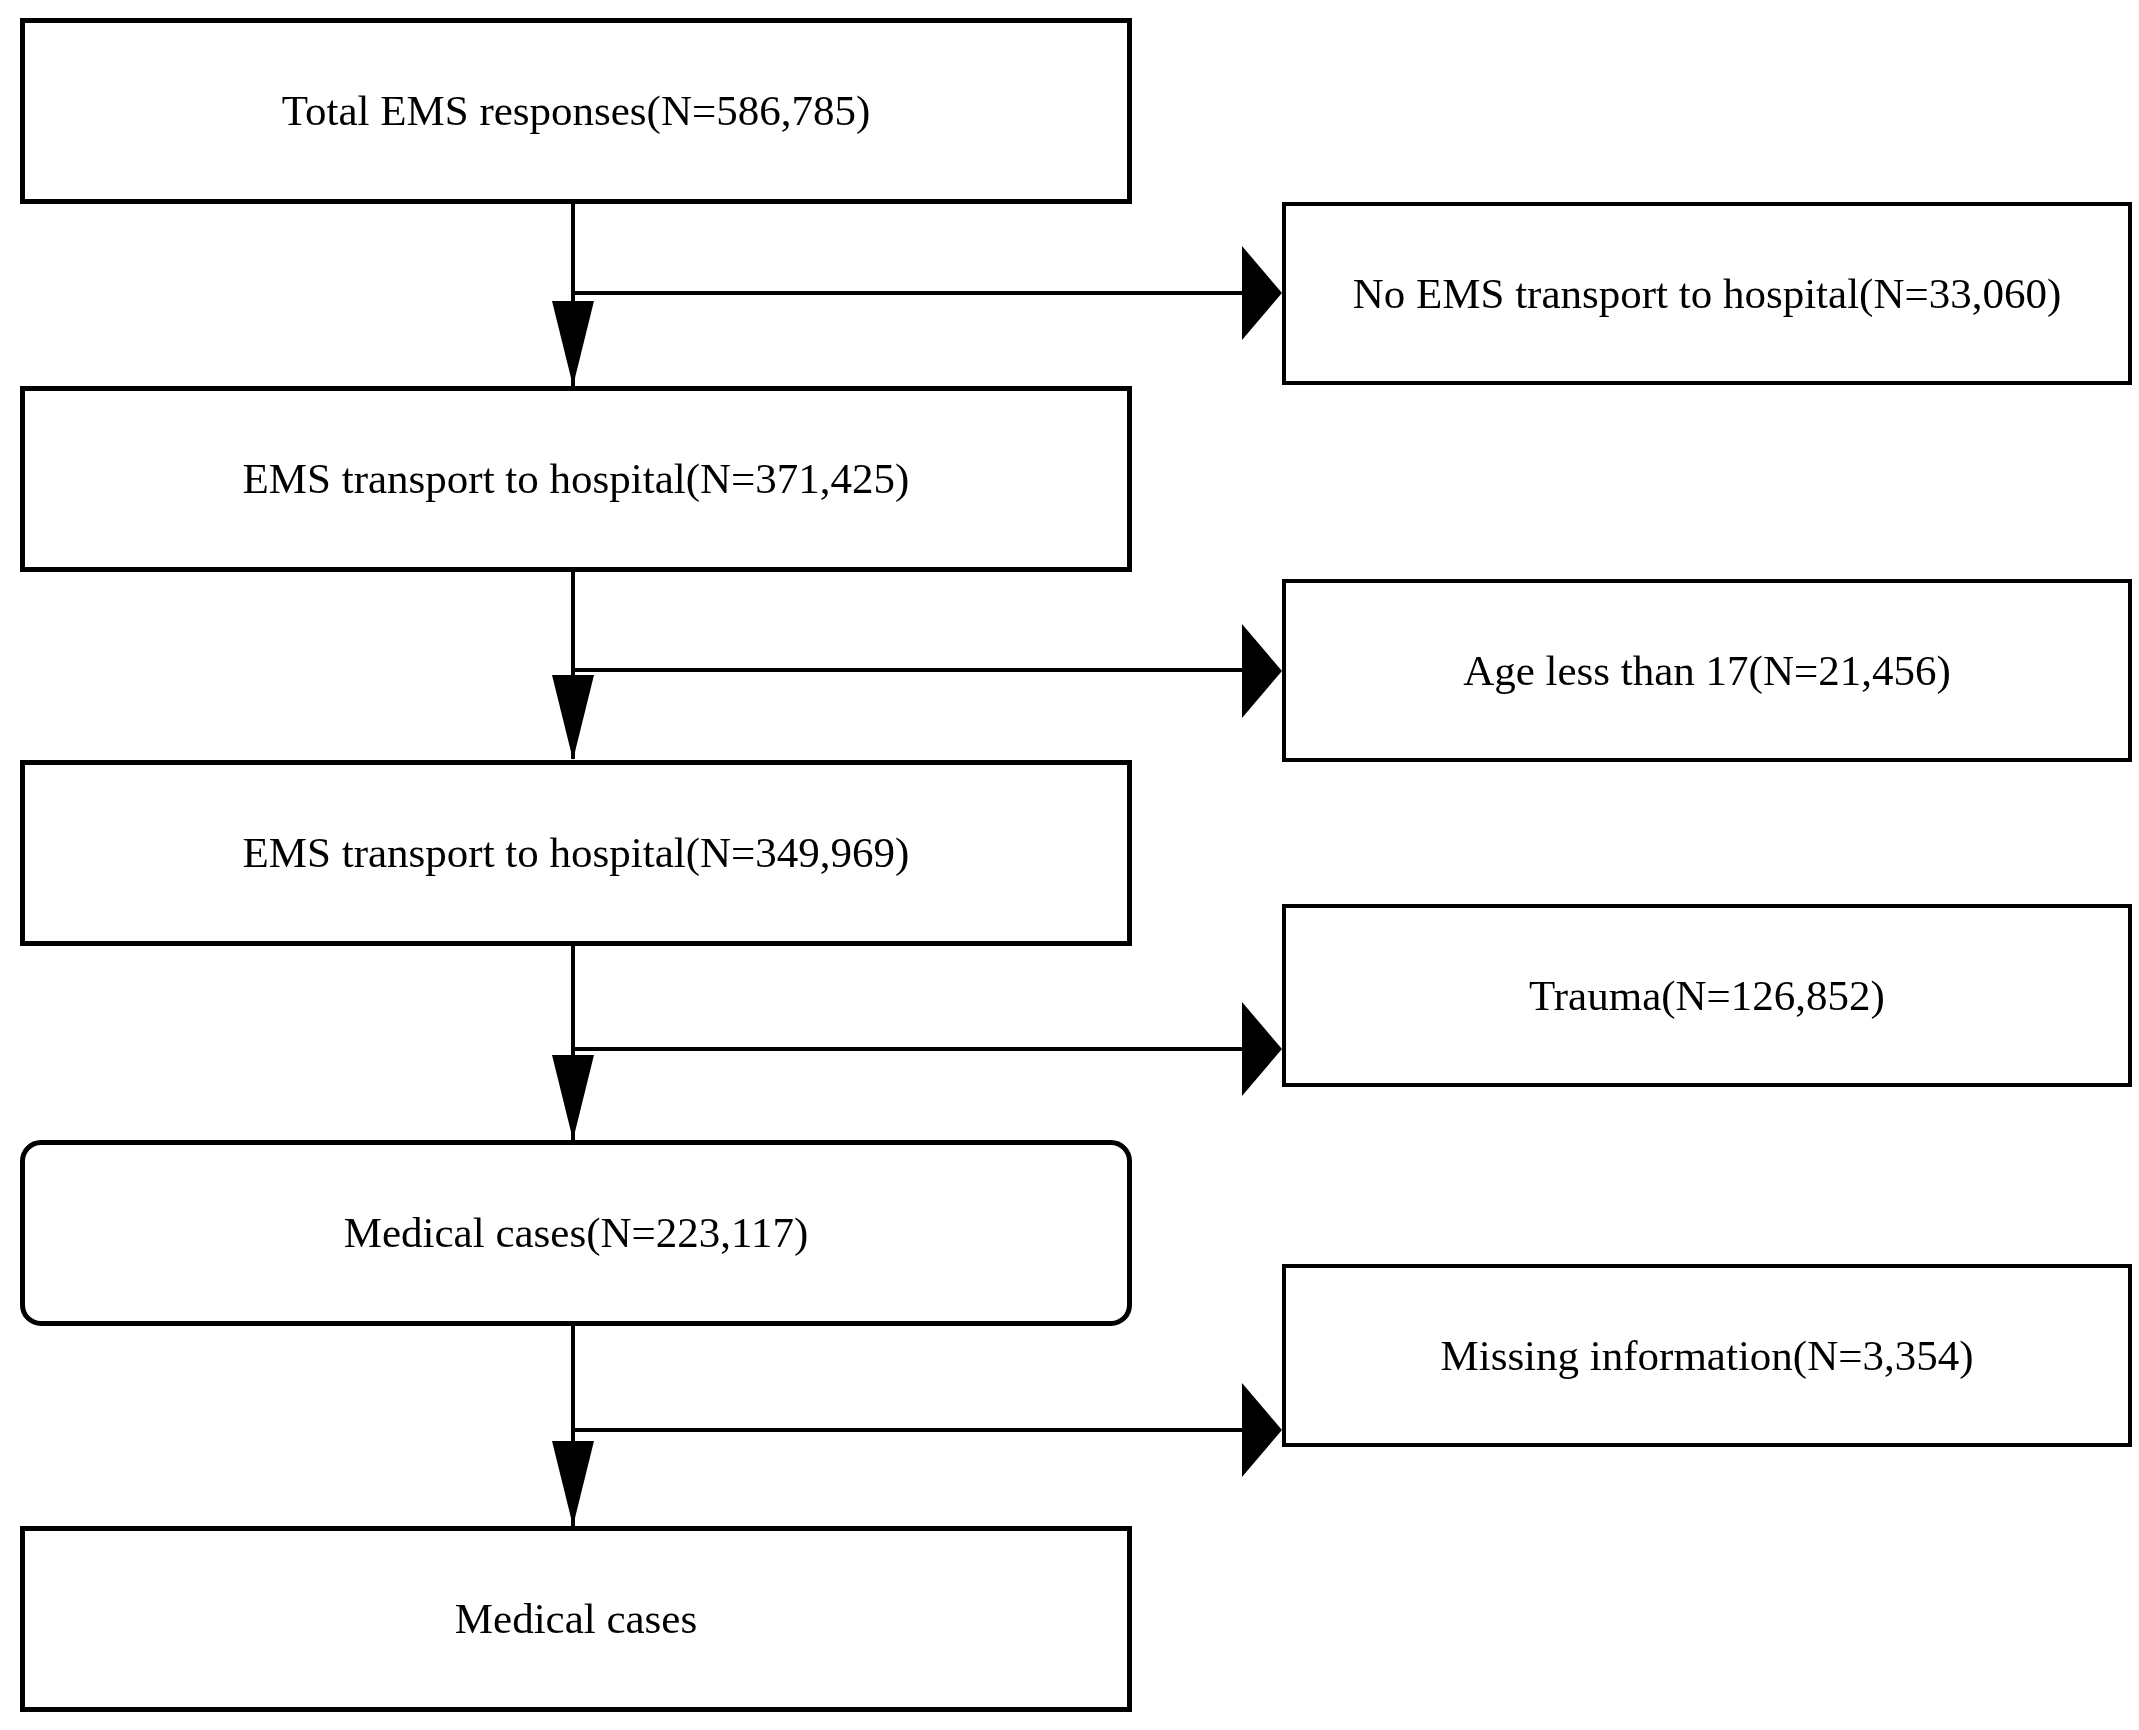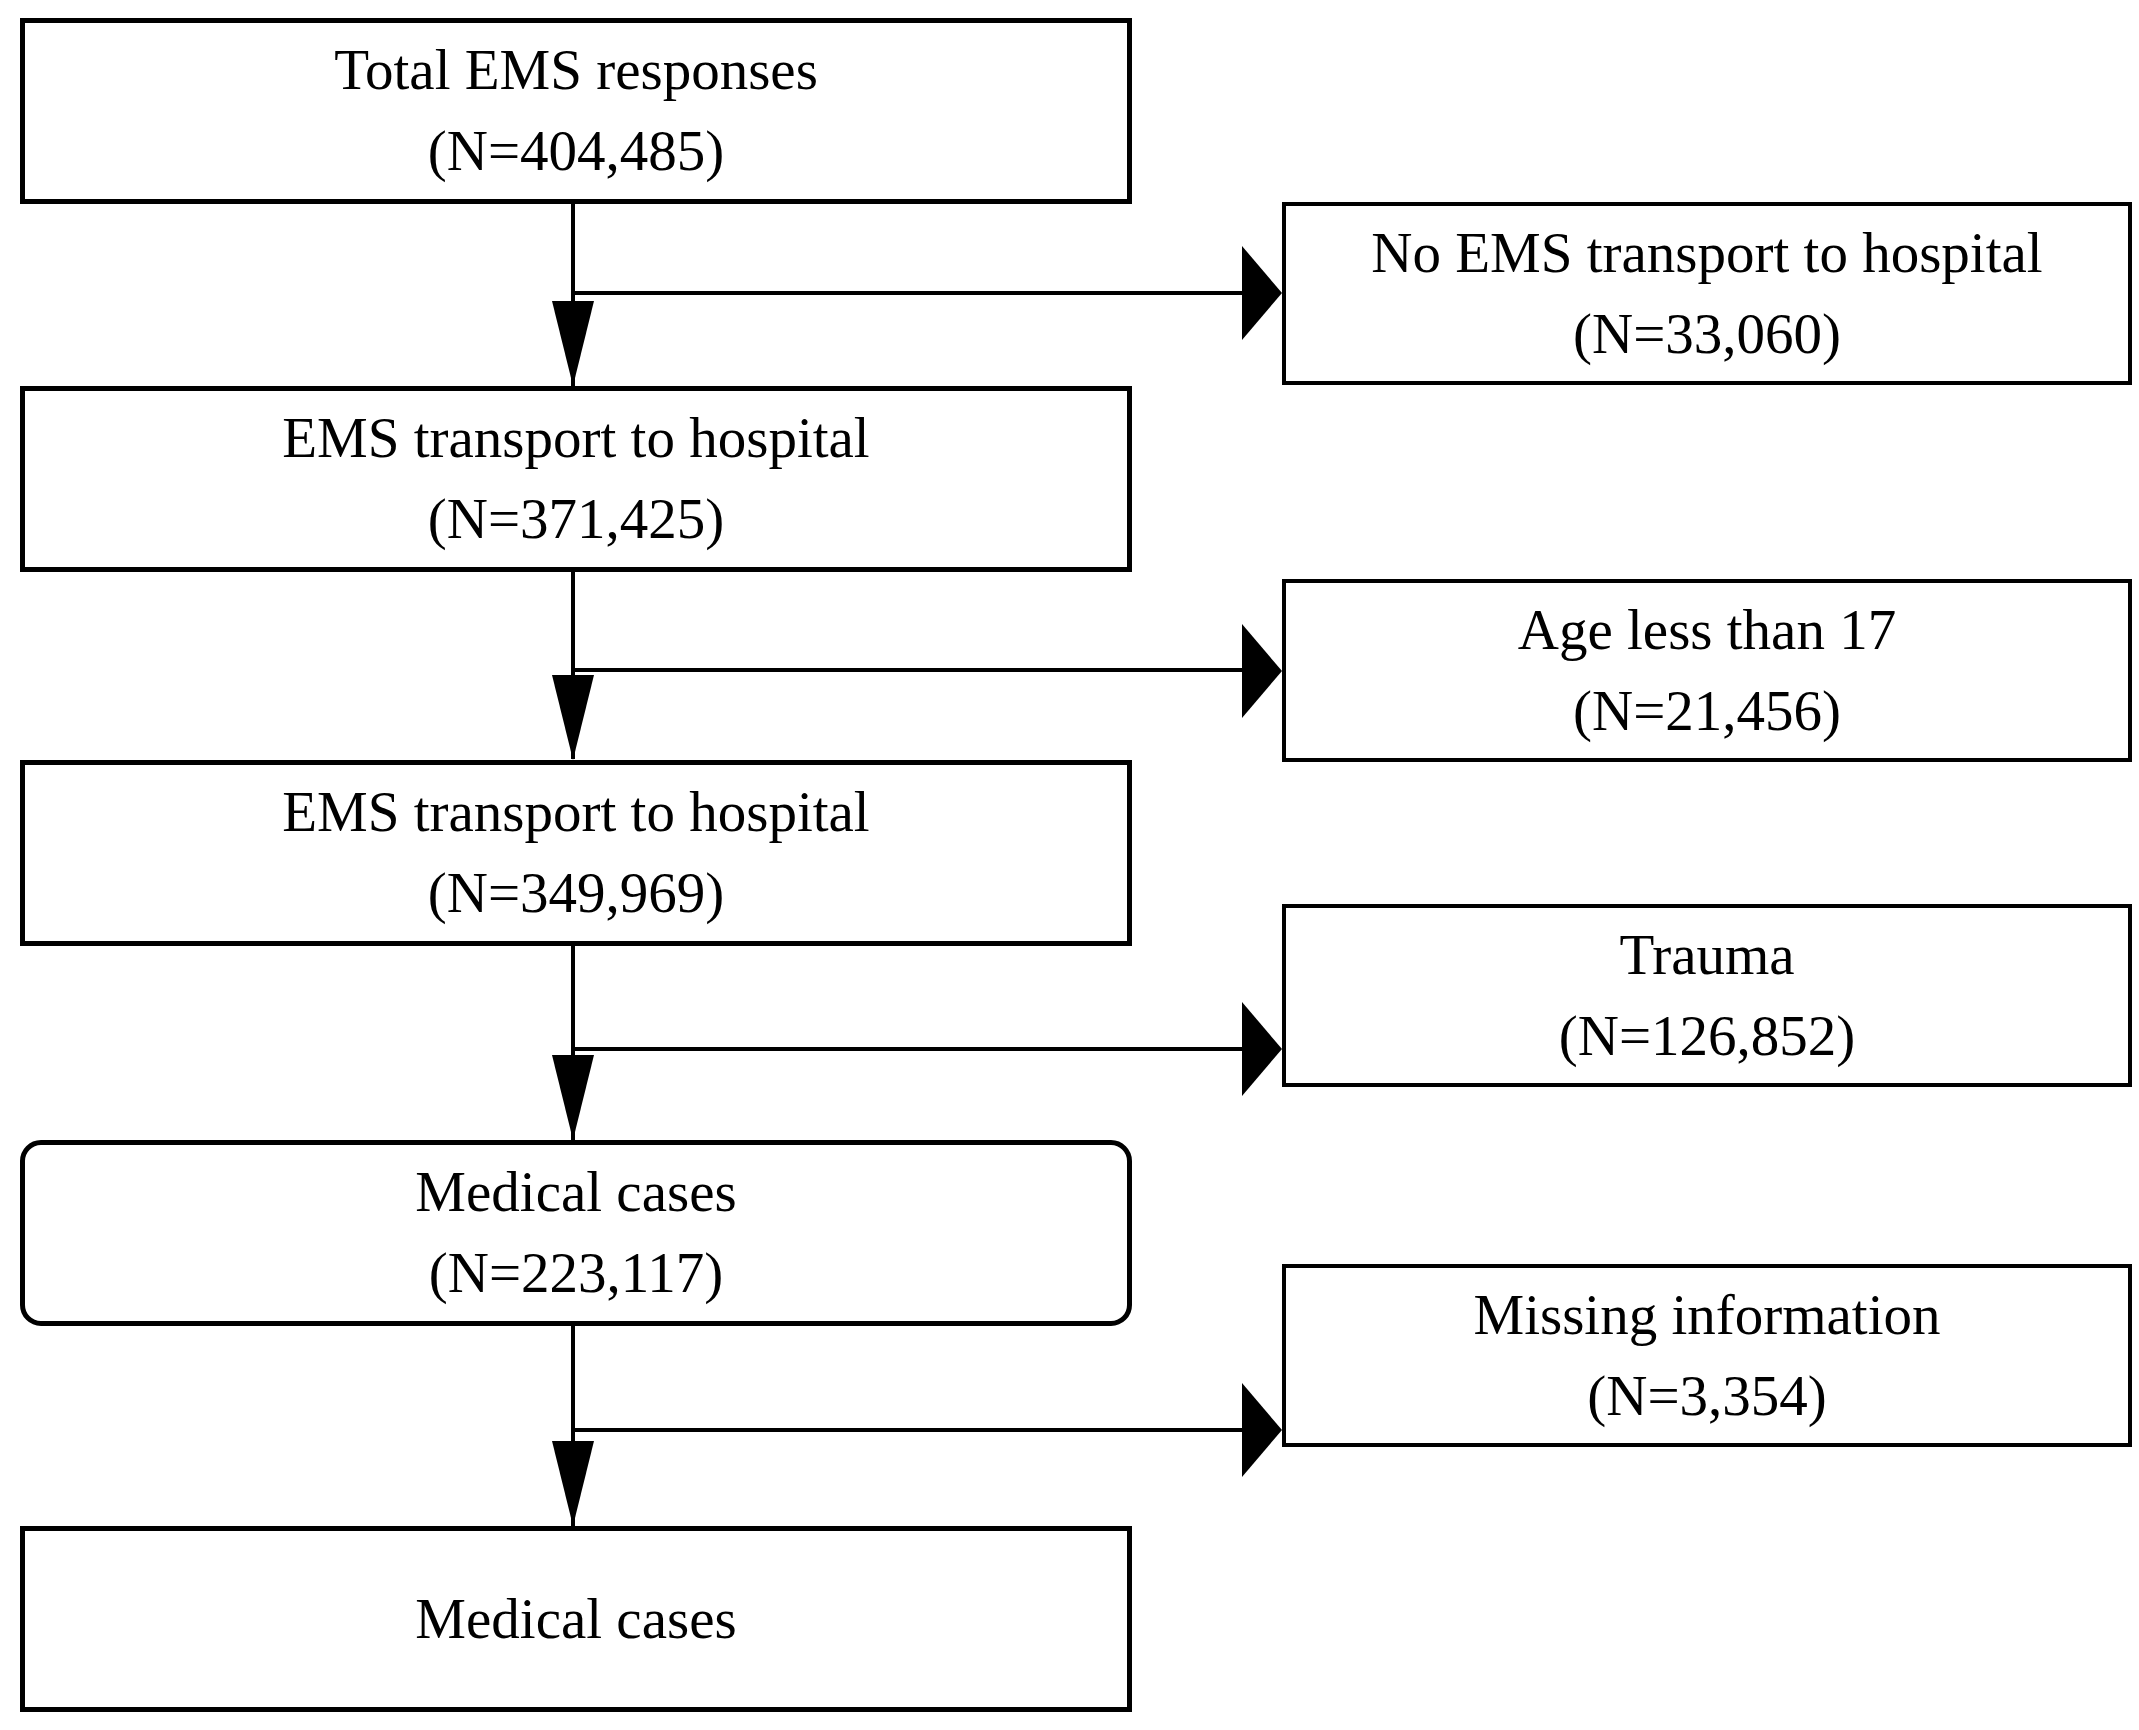--- a/index.html
+++ b/index.html
@@ -15,25 +15,25 @@
     font-family: "Liberation Serif", "DejaVu Serif", serif;
     color: #000000;
     overflow: hidden;
   }
   .box {
     position: absolute;
     box-sizing: border-box;
     background: #ffffff;
     border: 5.7px solid #000000;
     display: flex;
-    flex-direction: column;
+    flex-direction: row;
     align-items: center;
     justify-content: center;
     text-align: center;
-    font-size: 57px;
+    font-size: 43px;
     line-height: 1.42;
   }
   .box.main {
     left: 20px;
     width: 1112px;
     height: 186px;
   }
   .box.side {
     left: 1282px;
     width: 850px;
@@ -76,21 +76,21 @@
     border-left: 40px solid #000000;
   }
 </style>
 </head>
 <body>
 
 <div class="canvas">
 
   <div class="box main" style="top:17.7px;">
     <span class="line1">Total EMS responses</span>
-    <span class="line2">(N=404,485)</span>
+    <span class="line2">(N=586,785)</span>
   </div>
 
   <div class="box main" style="top:386px;">
     <span class="line1">EMS transport to hospital</span>
     <span class="line2">(N=371,425)</span>
   </div>
 
   <div class="box main" style="top:760px;">
     <span class="line1">EMS transport to hospital</span>
     <span class="line2">(N=349,969)</span>

